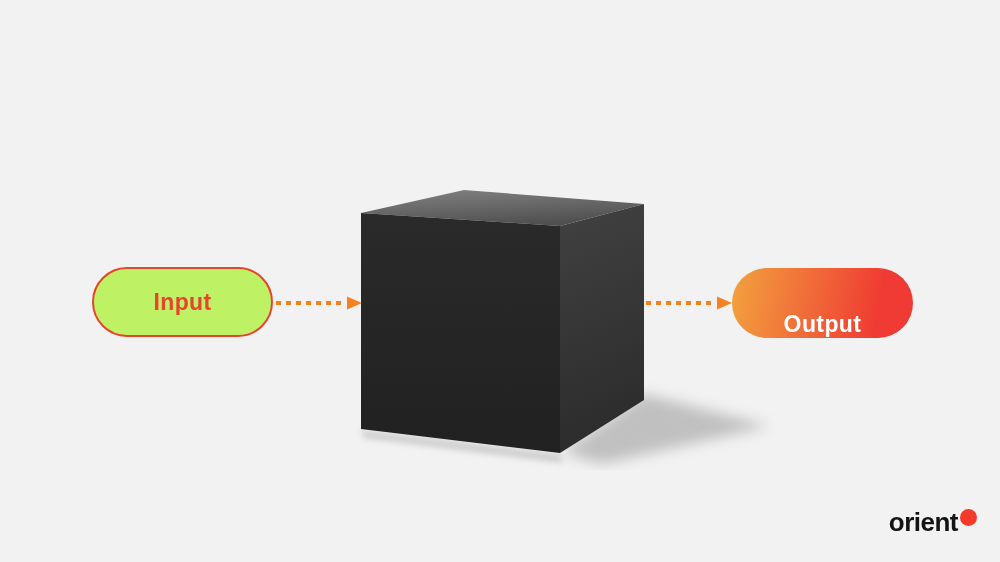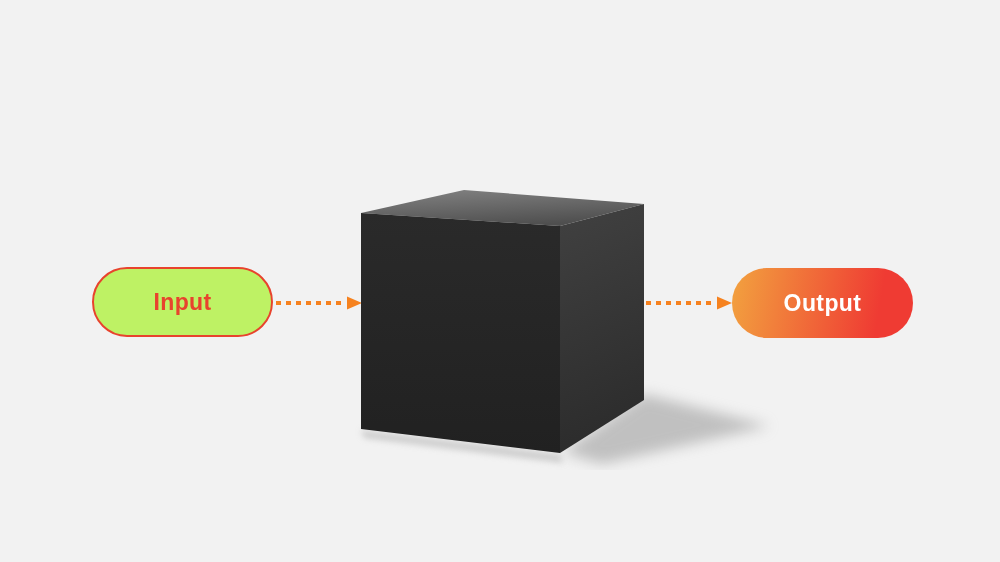--- a/index.html
+++ b/index.html
@@ -39,20 +39,21 @@
   .pill-input {
     left: 92px; top: 267px; width: 181px;
     background: #bef264;
     border: 2px solid #e8432d;
     color: #e8432d;
   }
   .pill-output {
     left: 732px; top: 268px; width: 181px;
     background: linear-gradient(100deg, #f2a23f 0%, #ef3b33 80%);
     color: #ffffff;
+    align-items: flex-end;
   }
   .arrow {
     position: absolute;
     top: 295px;
     height: 16px;
   }
   .arrow-left  { left: 274px; width: 88px; }
   .arrow-right { left: 646px; width: 86px; }
   .cube-wrap {
     position: absolute;
@@ -132,14 +133,18 @@
 
   <svg class="arrow arrow-right" viewBox="0 0 86 16" aria-hidden="true">
     <line x1="0" y1="8" x2="70" y2="8" stroke="#f6821f" stroke-width="4" stroke-dasharray="5 5"></line>
     <polygon points="71,1.5 86,8 71,14.5" fill="#f6821f"></polygon>
   </svg>
 
   <div class="pill pill-output">
     <span>Output</span>
   </div>
 
+  <div class="logo">
+    <span class="logo-text">orient</span>
+    <span class="logo-dot"></span>
+  </div>
 
 </div>
 
 </body></html>

